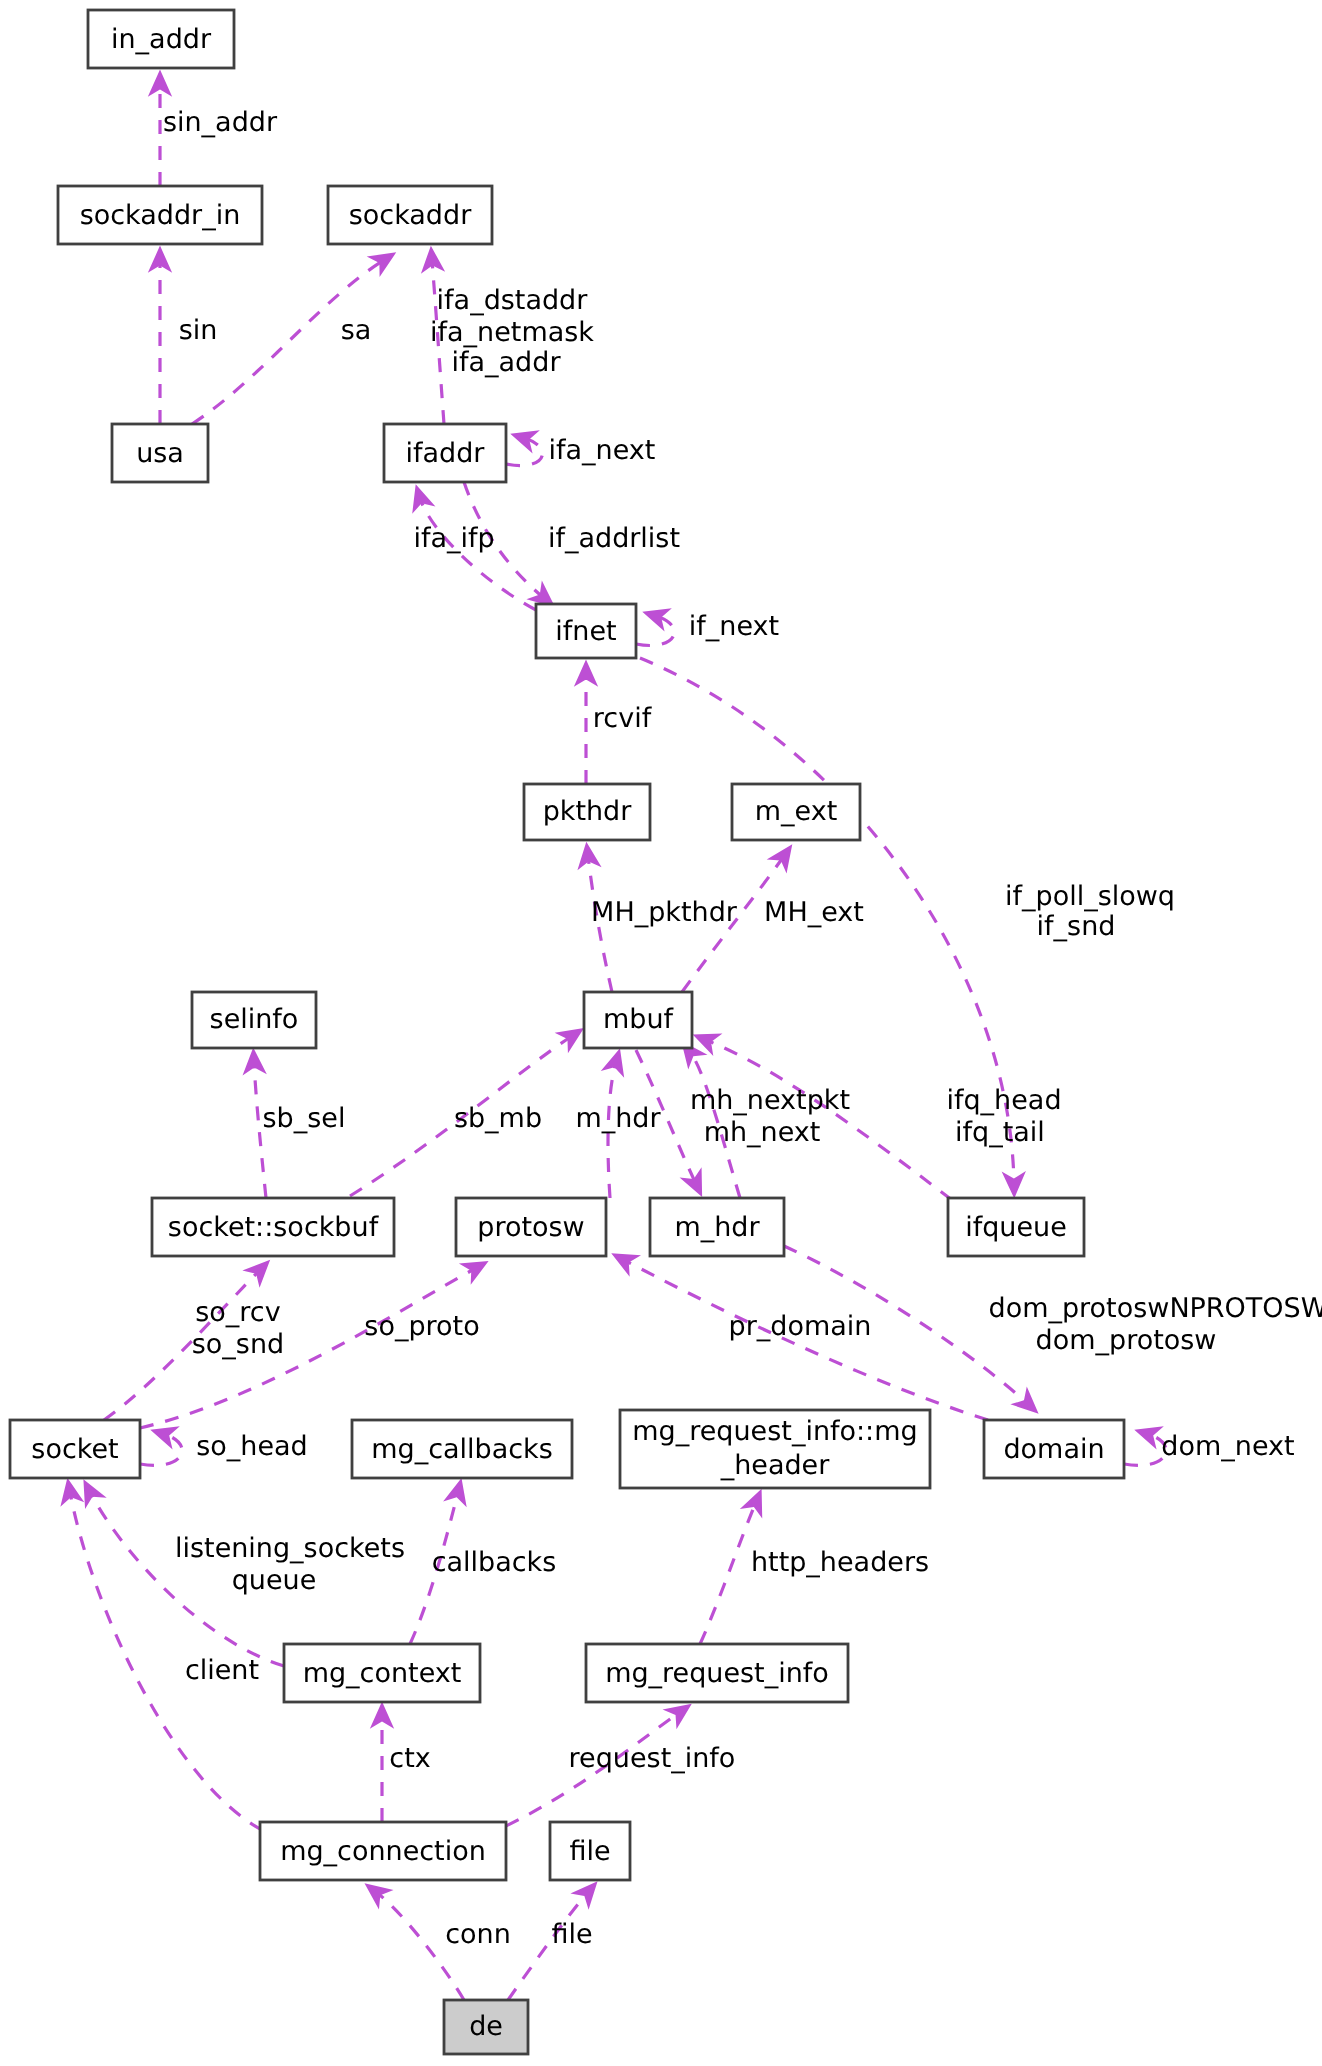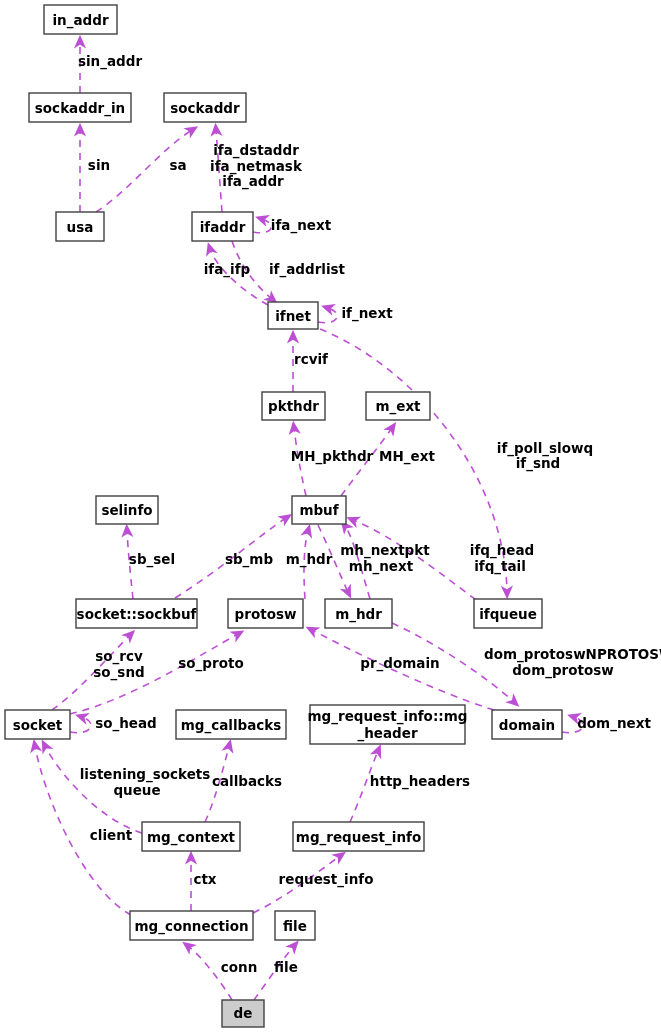--- a/index.html
+++ b/index.html
@@ -10,21 +10,20 @@
   body {
     width: 661px;
     height: 1033px;
     font-family: "DejaVu Sans", sans-serif;
     overflow: hidden;
   }
   #diagram-root {
     position: relative;
     width: 661px;
     height: 766px;
-    font-weight: bold;
   }
   svg.diagram {
     display: block;
     width: 661px;
     height: 1033px;
   }
   .node-box {
     fill: #ffffff;
     stroke: #404040;
     stroke-width: 1.4px;

